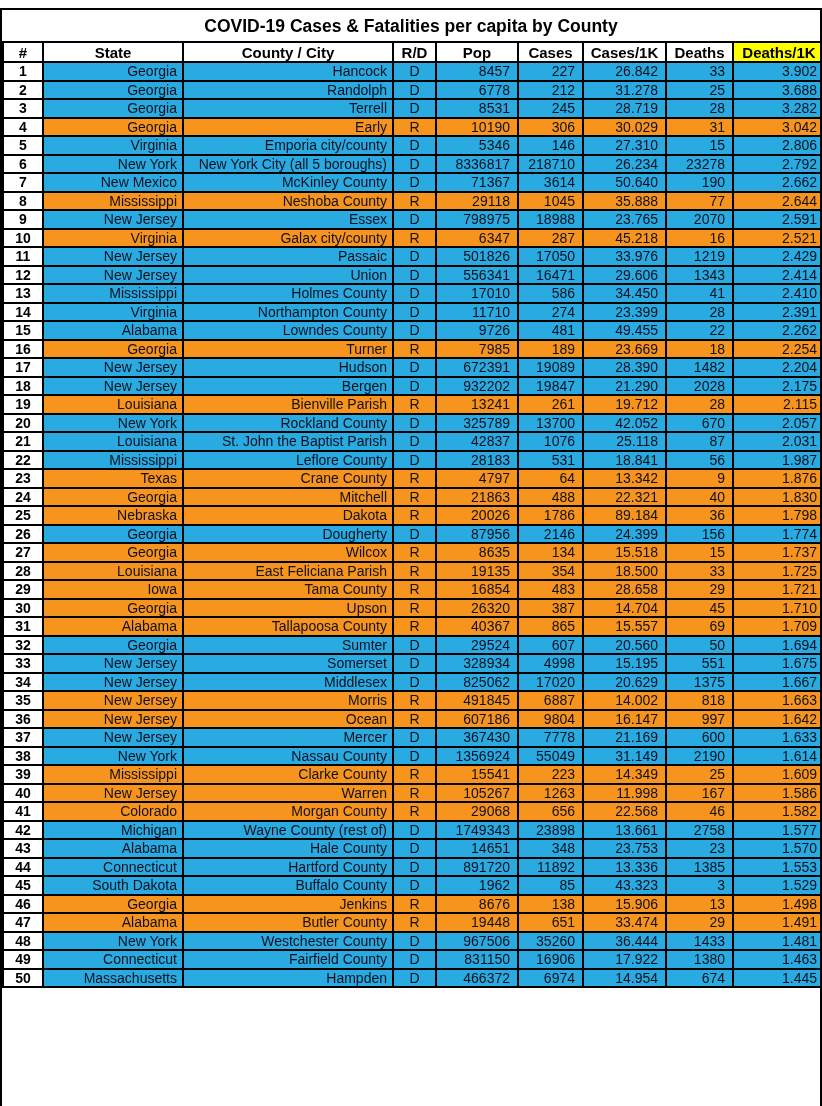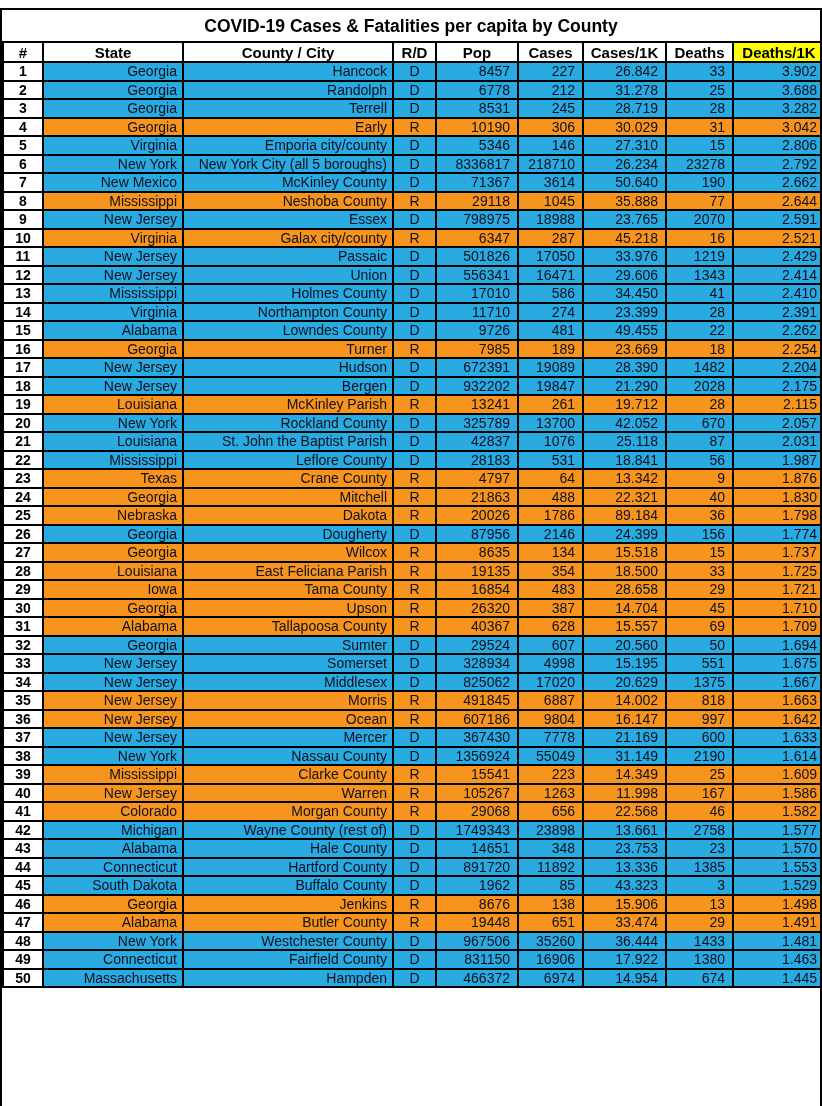--- a/index.html
+++ b/index.html
@@ -274,21 +274,21 @@
           <td class="ctr">D</td>
           <td class="num">932202</td>
           <td class="num">19847</td>
           <td class="num">21.290</td>
           <td class="num">2028</td>
           <td class="num">2.175</td>
         </tr>
         <tr class="r">
           <td class="rank">19</td>
           <td class="txt">Louisiana</td>
-          <td class="txt">McKinley Parish</td>
+          <td class="txt">Bienville Parish</td>
           <td class="ctr">R</td>
           <td class="num">13241</td>
           <td class="num">261</td>
           <td class="num">19.712</td>
           <td class="num">28</td>
           <td class="num">2.115</td>
         </tr>
         <tr class="d">
           <td class="rank">20</td>
           <td class="txt">New York</td>
@@ -409,21 +409,21 @@
           <td class="num">14.704</td>
           <td class="num">45</td>
           <td class="num">1.710</td>
         </tr>
         <tr class="r">
           <td class="rank">31</td>
           <td class="txt">Alabama</td>
           <td class="txt">Tallapoosa County</td>
           <td class="ctr">R</td>
           <td class="num">40367</td>
-          <td class="num">628</td>
+          <td class="num">865</td>
           <td class="num">15.557</td>
           <td class="num">69</td>
           <td class="num">1.709</td>
         </tr>
         <tr class="d">
           <td class="rank">32</td>
           <td class="txt">Georgia</td>
           <td class="txt">Sumter</td>
           <td class="ctr">D</td>
           <td class="num">29524</td>

